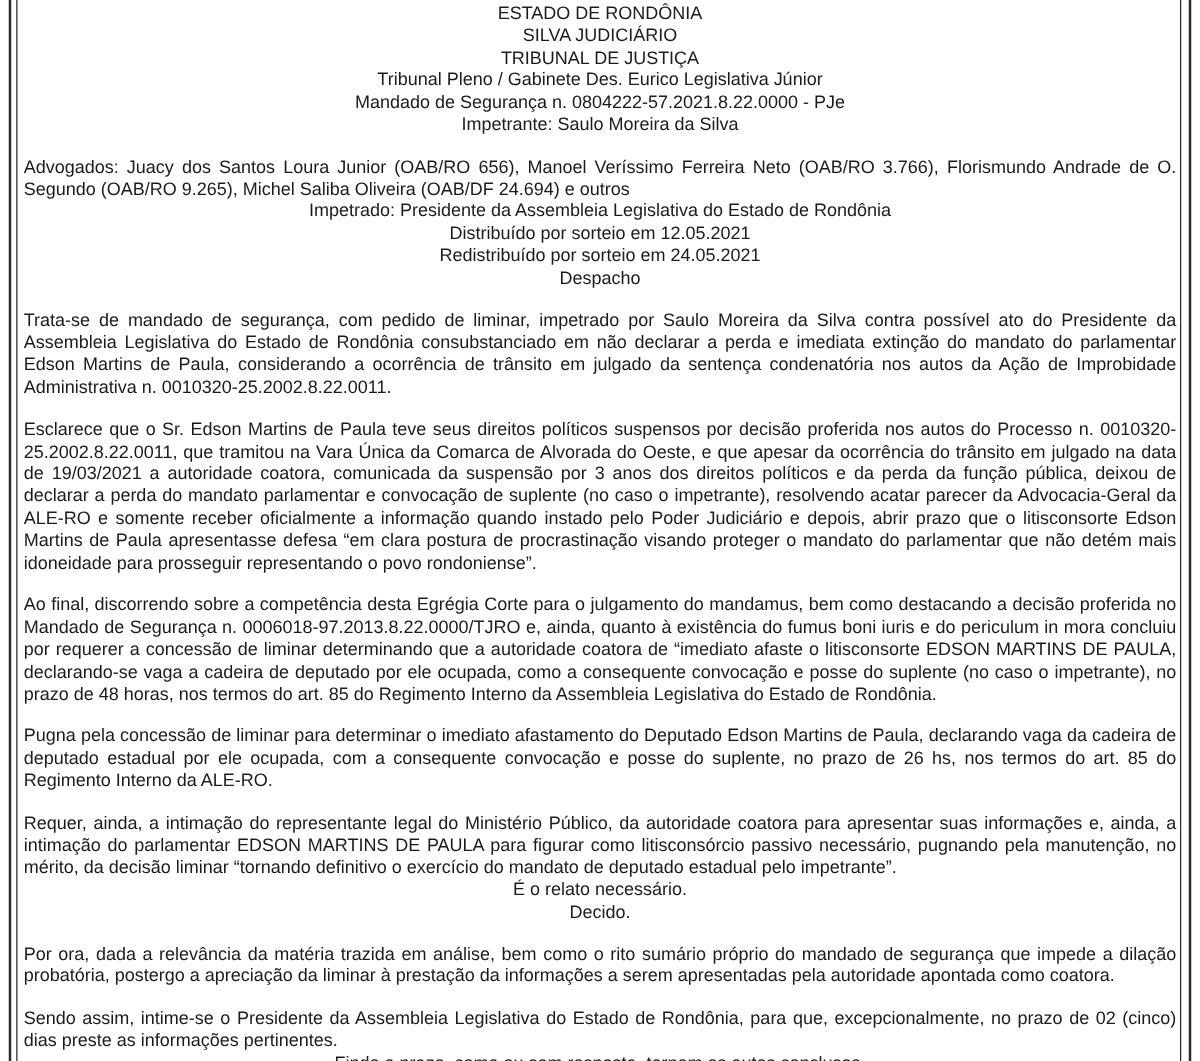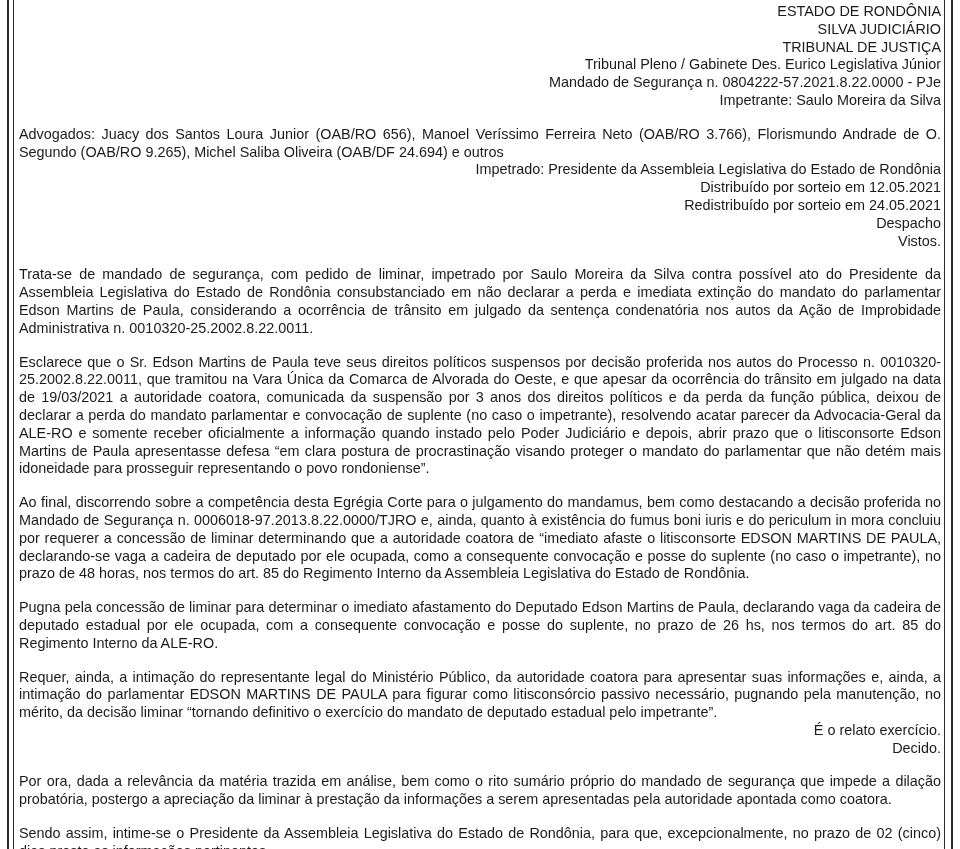--- a/index.html
+++ b/index.html
@@ -29,21 +29,21 @@
     left: 19px;
     top: 3px;
     width: 922px;
   }
   .doc-line {
     margin: 0;
     padding: 0;
     color: var(--text-color, #1b1b1b);
     font-size: 14.4px;
     line-height: 17.8px;
-    text-align: right;
+    text-align: center;
     word-wrap: break-word;
   }
   .doc-line.justify {
     text-align: justify;
     margin-top: 16px;
   }
 </style>
 </head>
 <body style="--page-bg: #ffffff; --border-color: #2b2b2b; --text-color: #1b1b1b;">
 
@@ -57,27 +57,26 @@
     <p class="doc-line">SILVA JUDICIÁRIO</p>
     <p class="doc-line">TRIBUNAL DE JUSTIÇA</p>
     <p class="doc-line">Tribunal Pleno / Gabinete Des. Eurico Legislativa Júnior</p>
     <p class="doc-line">Mandado de Segurança n. 0804222-57.2021.8.22.0000 - PJe</p>
     <p class="doc-line">Impetrante: Saulo Moreira da Silva</p>
     <p class="doc-line justify">Advogados: Juacy dos Santos Loura Junior (OAB/RO 656), Manoel Veríssimo Ferreira Neto (OAB/RO 3.766), Florismundo Andrade de O. Segundo (OAB/RO 9.265), Michel Saliba Oliveira (OAB/DF 24.694) e outros</p>
     <p class="doc-line">Impetrado: Presidente da Assembleia Legislativa do Estado de Rondônia</p>
     <p class="doc-line">Distribuído por sorteio em 12.05.2021</p>
     <p class="doc-line">Redistribuído por sorteio em 24.05.2021</p>
     <p class="doc-line">Despacho</p>
-    <p class="doc-line">Vistos.</p>
     <p class="doc-line justify">Trata-se de mandado de segurança, com pedido de liminar, impetrado por Saulo Moreira da Silva contra possível ato do Presidente da Assembleia Legislativa do Estado de Rondônia consubstanciado em não declarar a perda e imediata extinção do mandato do parlamentar Edson Martins de Paula, considerando a ocorrência de trânsito em julgado da sentença condenatória nos autos da Ação de Improbidade Administrativa n. 0010320-25.2002.8.22.0011.</p>
     <p class="doc-line justify">Esclarece que o Sr. Edson Martins de Paula teve seus direitos políticos suspensos por decisão proferida nos autos do Processo n. 0010320-25.2002.8.22.0011, que tramitou na Vara Única da Comarca de Alvorada do Oeste, e que apesar da ocorrência do trânsito em julgado na data de 19/03/2021 a autoridade coatora, comunicada da suspensão por 3 anos dos direitos políticos e da perda da função pública, deixou de declarar a perda do mandato parlamentar e convocação de suplente (no caso o impetrante), resolvendo acatar parecer da Advocacia-Geral da ALE-RO e somente receber oficialmente a informação quando instado pelo Poder Judiciário e depois, abrir prazo que o litisconsorte Edson Martins de Paula apresentasse defesa “em clara postura de procrastinação visando proteger o mandato do parlamentar que não detém mais idoneidade para prosseguir representando o povo rondoniense”.</p>
     <p class="doc-line justify">Ao final, discorrendo sobre a competência desta Egrégia Corte para o julgamento do mandamus, bem como destacando a decisão proferida no Mandado de Segurança n. 0006018-97.2013.8.22.0000/TJRO e, ainda, quanto à existência do fumus boni iuris e do periculum in mora concluiu por requerer a concessão de liminar determinando que a autoridade coatora de “imediato afaste o litisconsorte EDSON MARTINS DE PAULA, declarando-se vaga a cadeira de deputado por ele ocupada, como a consequente convocação e posse do suplente (no caso o impetrante), no prazo de 48 horas, nos termos do art. 85 do Regimento Interno da Assembleia Legislativa do Estado de Rondônia.</p>
     <p class="doc-line justify">Pugna pela concessão de liminar para determinar o imediato afastamento do Deputado Edson Martins de Paula, declarando vaga da cadeira de deputado estadual por ele ocupada, com a consequente convocação e posse do suplente, no prazo de 26 hs, nos termos do art. 85 do Regimento Interno da ALE-RO.</p>
     <p class="doc-line justify">Requer, ainda, a intimação do representante legal do Ministério Público, da autoridade coatora para apresentar suas informações e, ainda, a intimação do parlamentar EDSON MARTINS DE PAULA para figurar como litisconsórcio passivo necessário, pugnando pela manutenção, no mérito, da decisão liminar “tornando definitivo o exercício do mandato de deputado estadual pelo impetrante”.</p>
-    <p class="doc-line">É o relato exercício.</p>
+    <p class="doc-line">É o relato necessário.</p>
     <p class="doc-line">Decido.</p>
     <p class="doc-line justify">Por ora, dada a relevância da matéria trazida em análise, bem como o rito sumário próprio do mandado de segurança que impede a dilação probatória, postergo a apreciação da liminar à prestação da informações a serem apresentadas pela autoridade apontada como coatora.</p>
     <p class="doc-line justify">Sendo assim, intime-se o Presidente da Assembleia Legislativa do Estado de Rondônia, para que, excepcionalmente, no prazo de 02 (cinco) dias preste as informações pertinentes.</p>
     <p class="doc-line">Findo o prazo, como ou sem resposta, tornem os autos conclusos.</p>
     <p class="doc-line">Porto Velho, 18 de maio de 2021.</p>
     <p class="doc-line">Relator</p>
     <p class="doc-line">Juiz convocado JOSÉ GONÇALVES DA SILVA</p>
   </div>
 
 </body></html>

